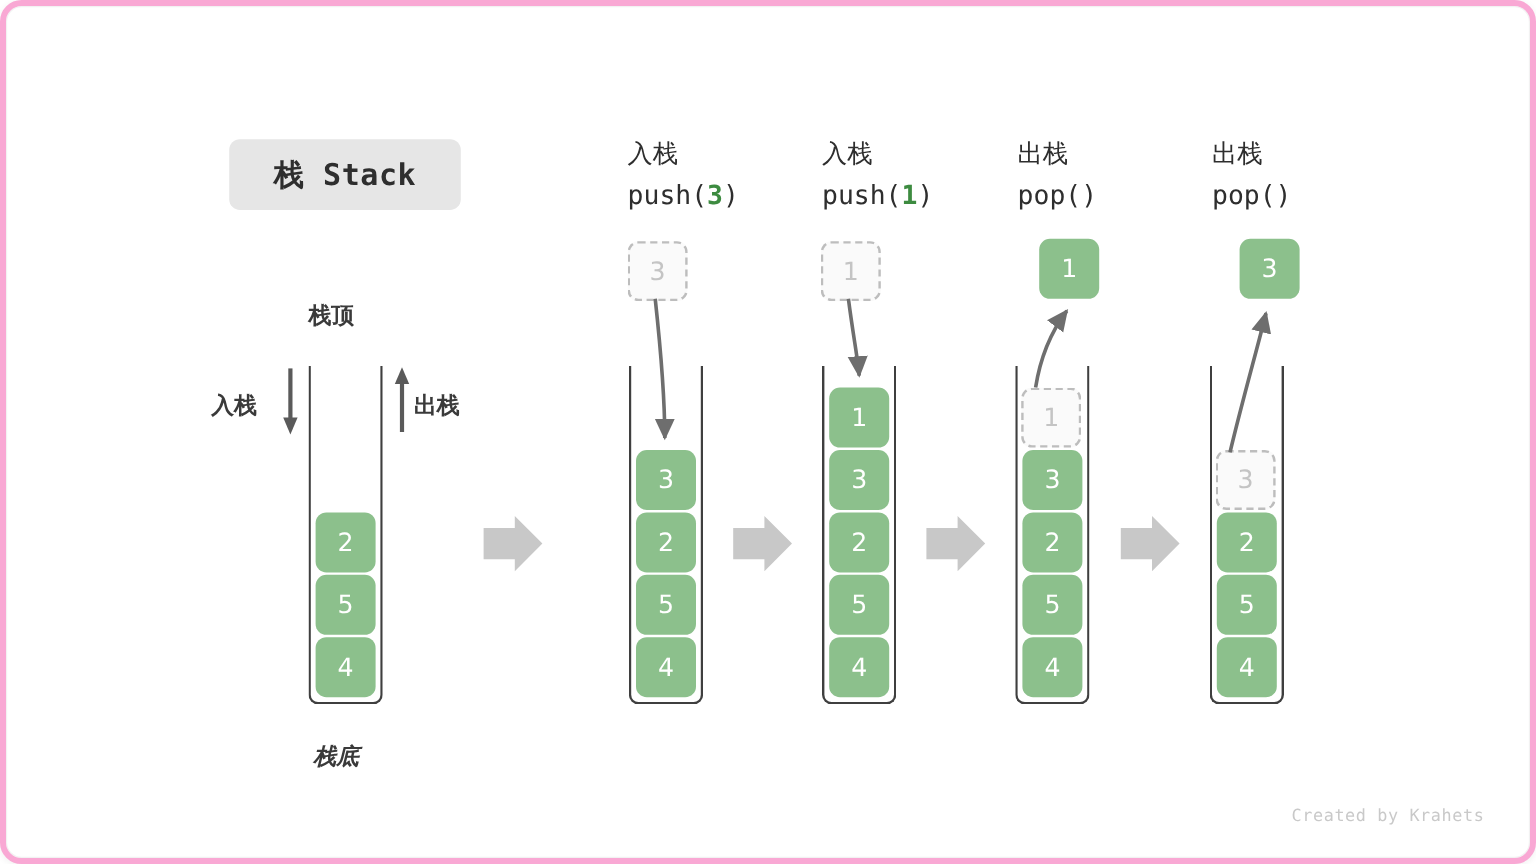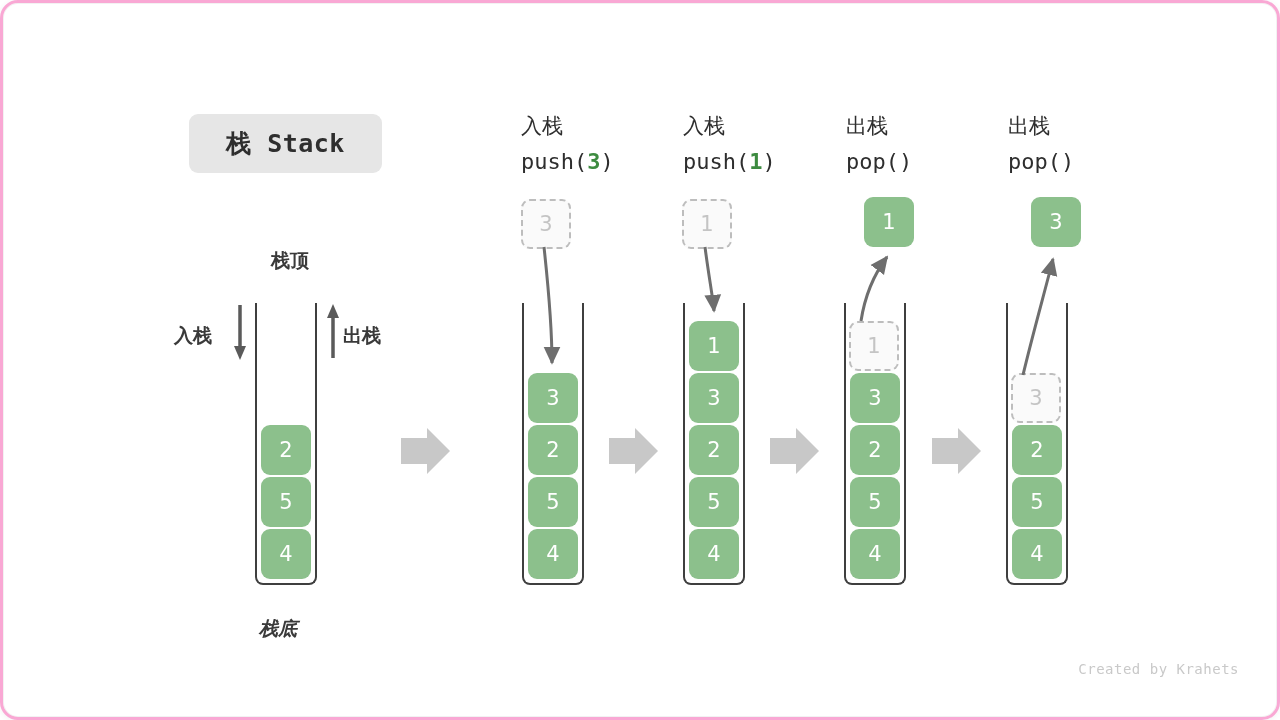--- a/index.html
+++ b/index.html
@@ -7,21 +7,21 @@
     width: 1280px; height: 720px;
     background: #ffffff;
     font-family: "DejaVu Sans", sans-serif;
     overflow: hidden;
   }
   #canvas {
     position: relative;
     width: 1280px; height: 720px;
     background: #ffffff;
     border-radius: 18px;
-    border: 3px solid #f9a8d4;
+    border: 5px solid #f9a8d4;
     box-shadow: 0 0 0 1px #f2f2f2 inset, 0 1px 6px rgba(0,0,0,0.06);
     overflow: hidden;
   }
   svg.layer {
     position: absolute; left: 0; top: 0;
     width: 1280px; height: 720px;
     pointer-events: none;
   }
 
   
@@ -58,21 +58,21 @@
     position: absolute;
     font-family: "DejaVu Sans", sans-serif;
     font-weight: bold;
     font-size: 19px;
     color: #3a3a3a;
     white-space: nowrap;
   }
 
   .watermark {
     position: absolute;
-    right: 38px; bottom: 40px;
+    right: 38px; bottom: 27px;
     font-family: "DejaVu Sans Mono", monospace;
     font-size: 14px;
     color: #c9c9c9;
     letter-spacing: 0.5px;
   }
 
   
   .stack-tube {
     position: absolute;
     width: 62px;
@@ -123,21 +123,21 @@
   <div class="col-head" style="left:843px; top:106px;">
     <div class="cn">出栈</div>
     <div><span>pop(</span><span class="num"></span><span>)</span></div>
   </div>
 
   <div class="col-head" style="left:1005px; top:106px;">
     <div class="cn">出栈</div>
     <div><span>pop(</span><span class="num"></span><span>)</span></div>
   </div>
 
-  <div class="cn-label" style="left:268px; top:245px;">栈顶</div>
+  <div class="cn-label" style="left:252px; top:245px;">栈顶</div>
   <div class="cn-label" style="left:256px; top:613px;font-style:italic;">栈底</div>
   <div class="cn-label" style="left:171px; top:320px;">入栈</div>
   <div class="cn-label" style="left:340px; top:320px;">出栈</div>
 
   <div class="stack-tube" style="left:252px; top:300px; height:282px;"></div>
   <div class="stack-tube" style="left:519px; top:300px; height:282px;"></div>
   <div class="stack-tube" style="left:680px; top:300px; height:282px;"></div>
   <div class="stack-tube" style="left:841px; top:300px; height:282px;"></div>
   <div class="stack-tube" style="left:1003px; top:300px; height:282px;"></div>
 

